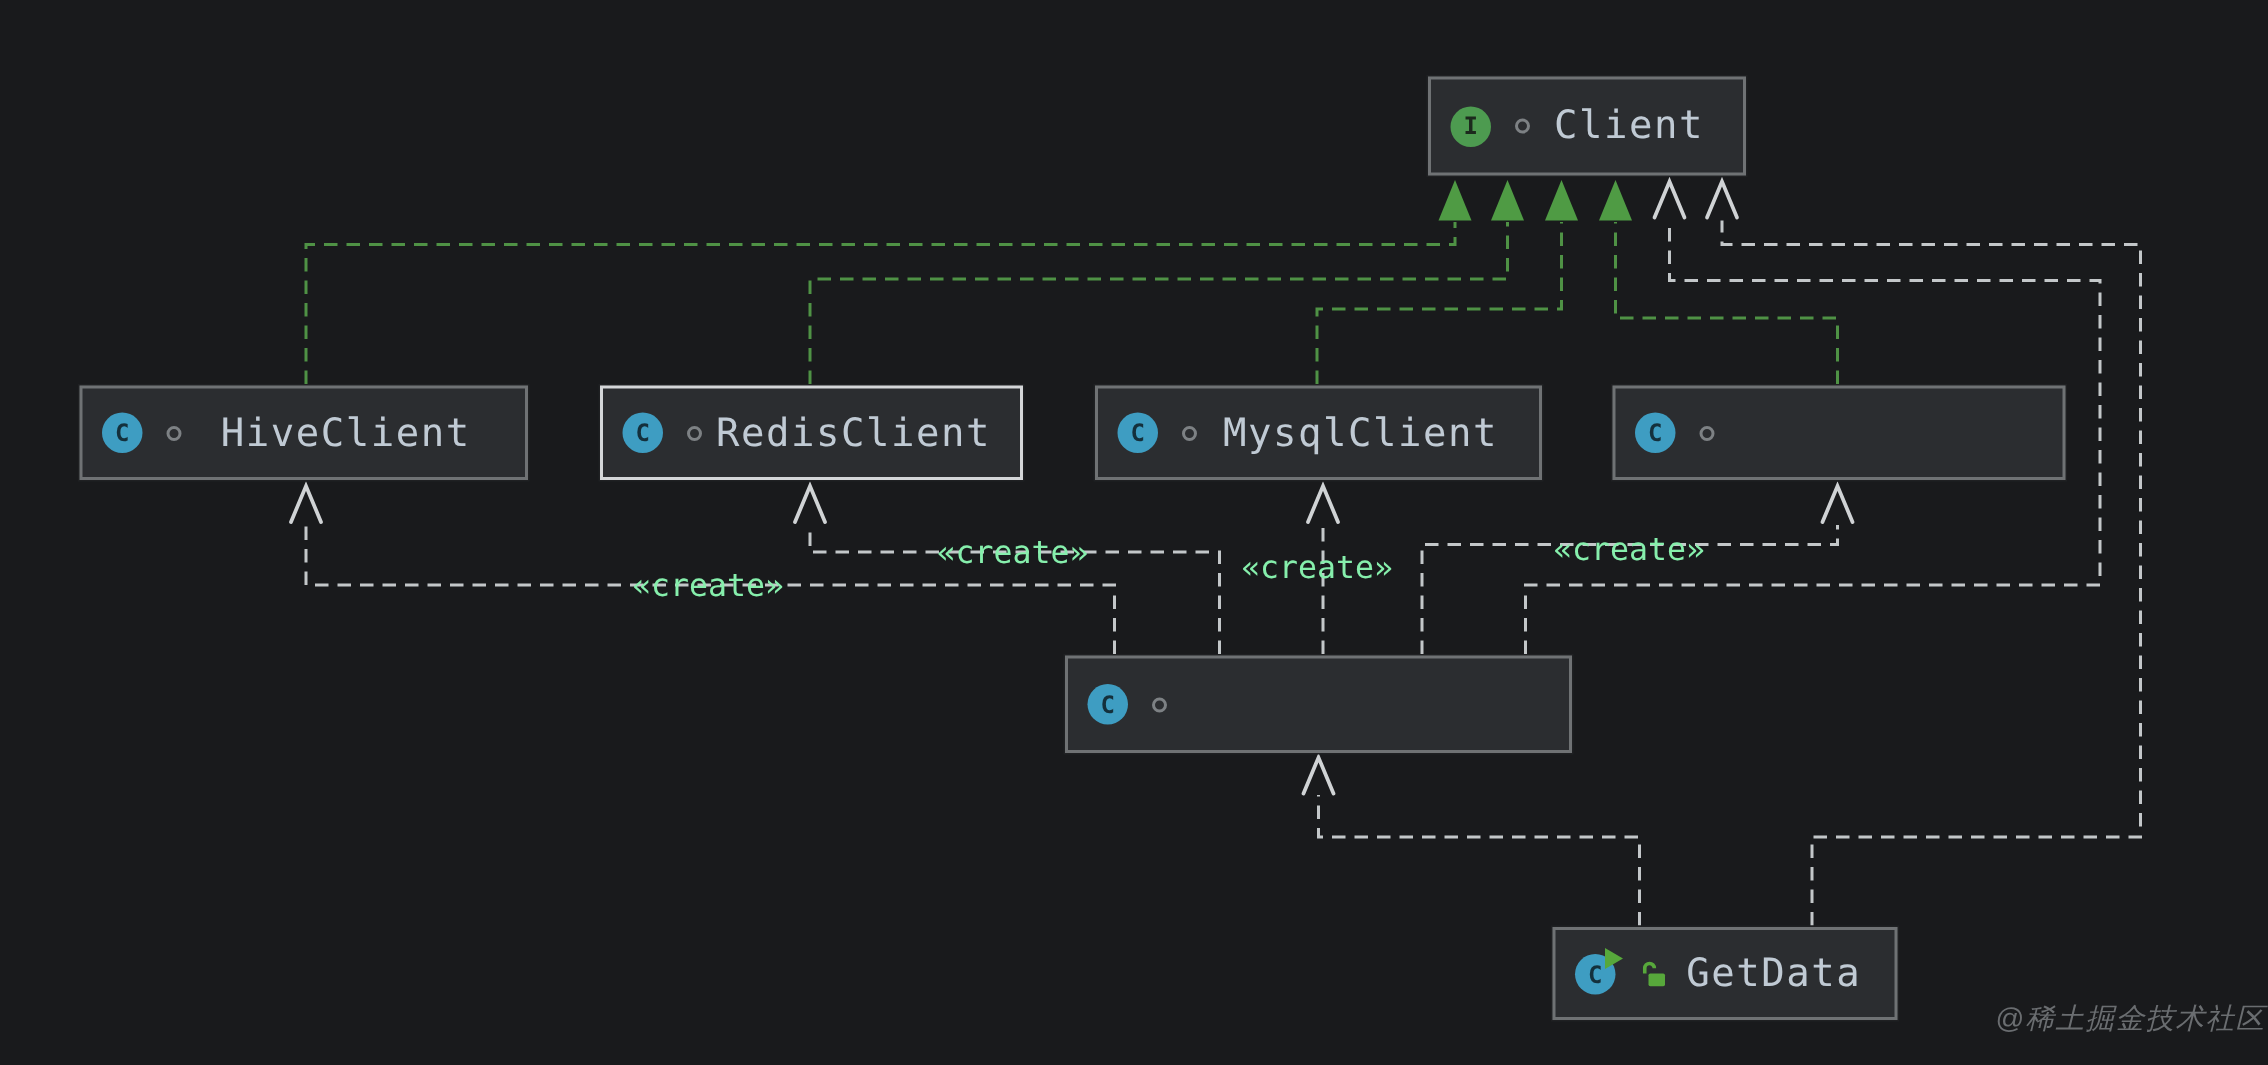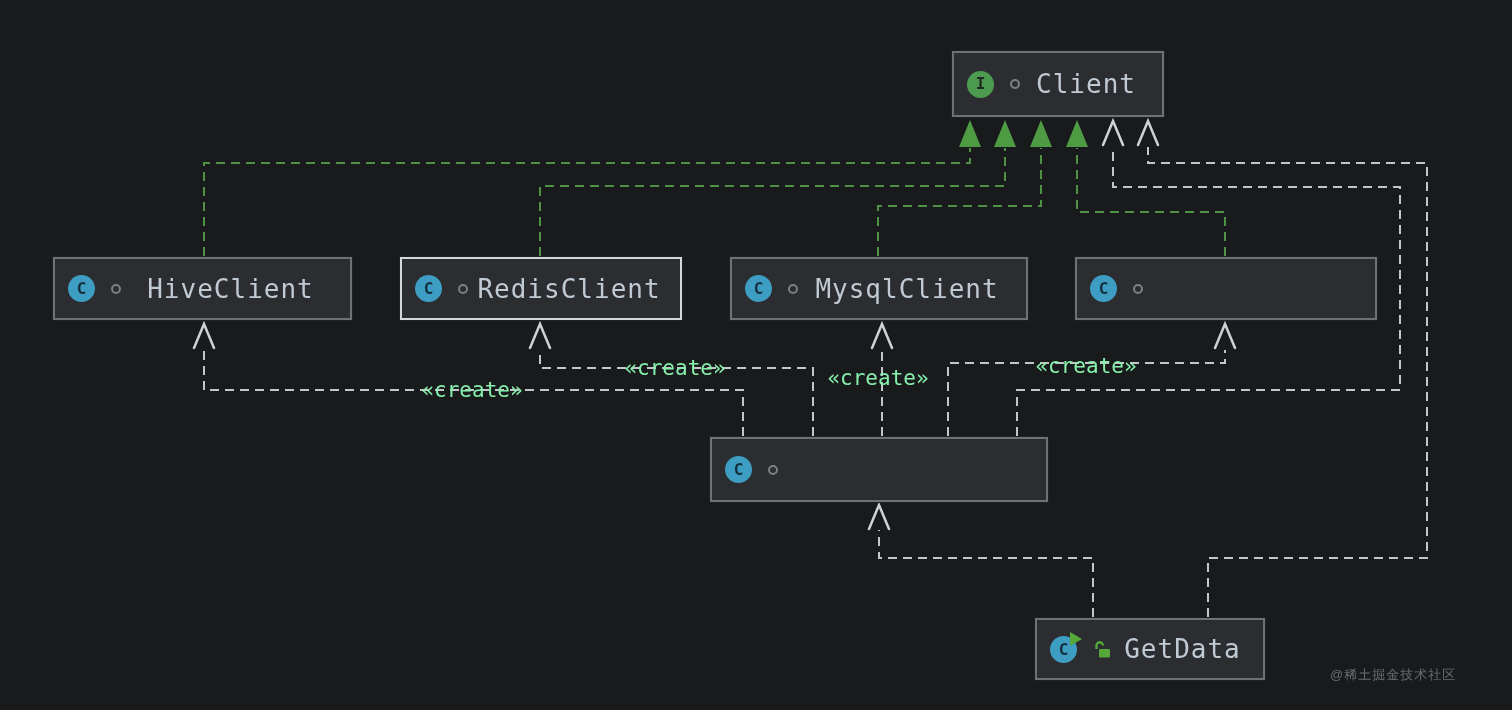--- a/index.html
+++ b/index.html
@@ -41,21 +41,21 @@
     flex:1;text-align:center;color:#c0cad4;font-size:26px;letter-spacing:1px;
     white-space:nowrap;
   }
   .create-label{
     position:absolute;z-index:4;transform:translate(-50%,-50%);
     color:#86efac;font-size:21px;letter-spacing:0px;white-space:nowrap;
   }
   .watermark{
     position:absolute;z-index:5;
     font-family:"Liberation Sans","DejaVu Sans",sans-serif;
-    color:#6a6d70;font-size:13px;letter-spacing:1px;
+    color:#6a6d70;font-size:19px;letter-spacing:1px;font-style:italic;
   }
 </style>
 </head>
 <body>
 
 <div id="canvas">
 
   <svg id="edges" width="1512" height="710">
 
     <path class="edge-green" d="M204,256 L204,163 L970,163 L970,148"></path>

